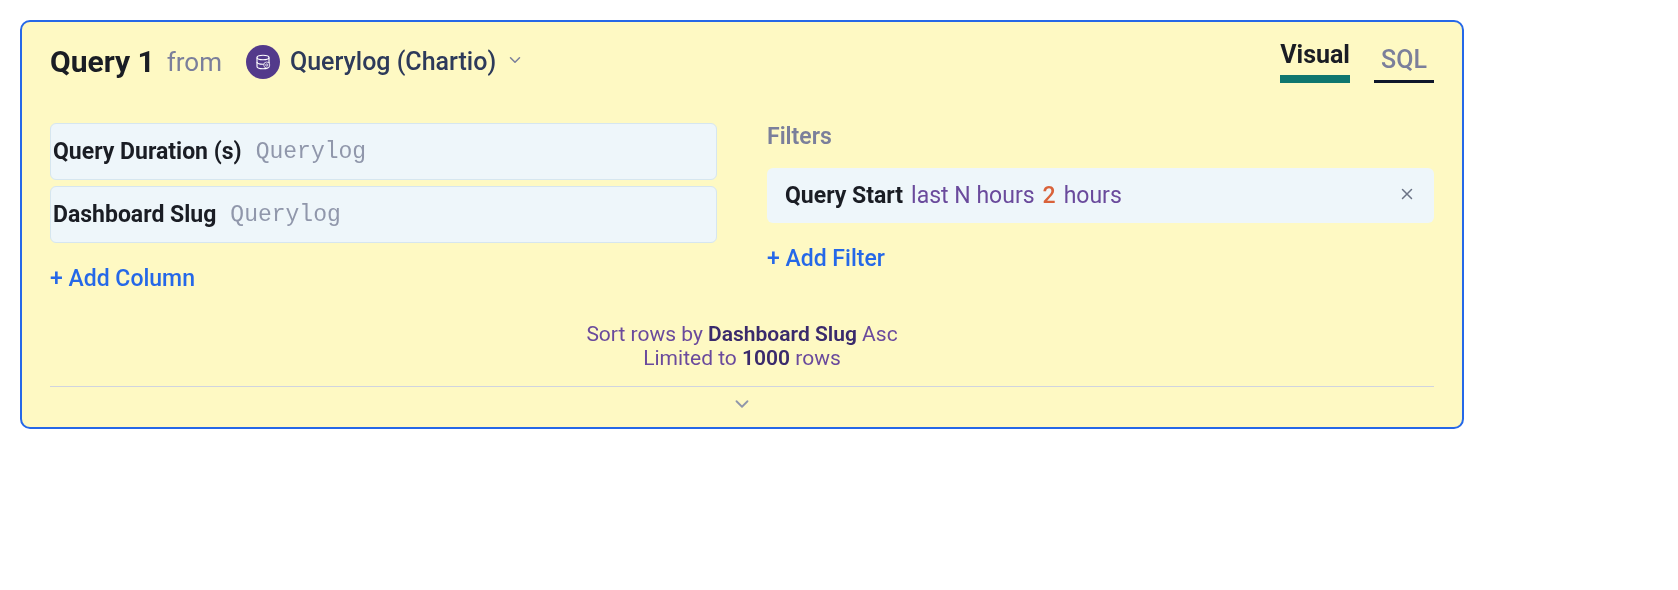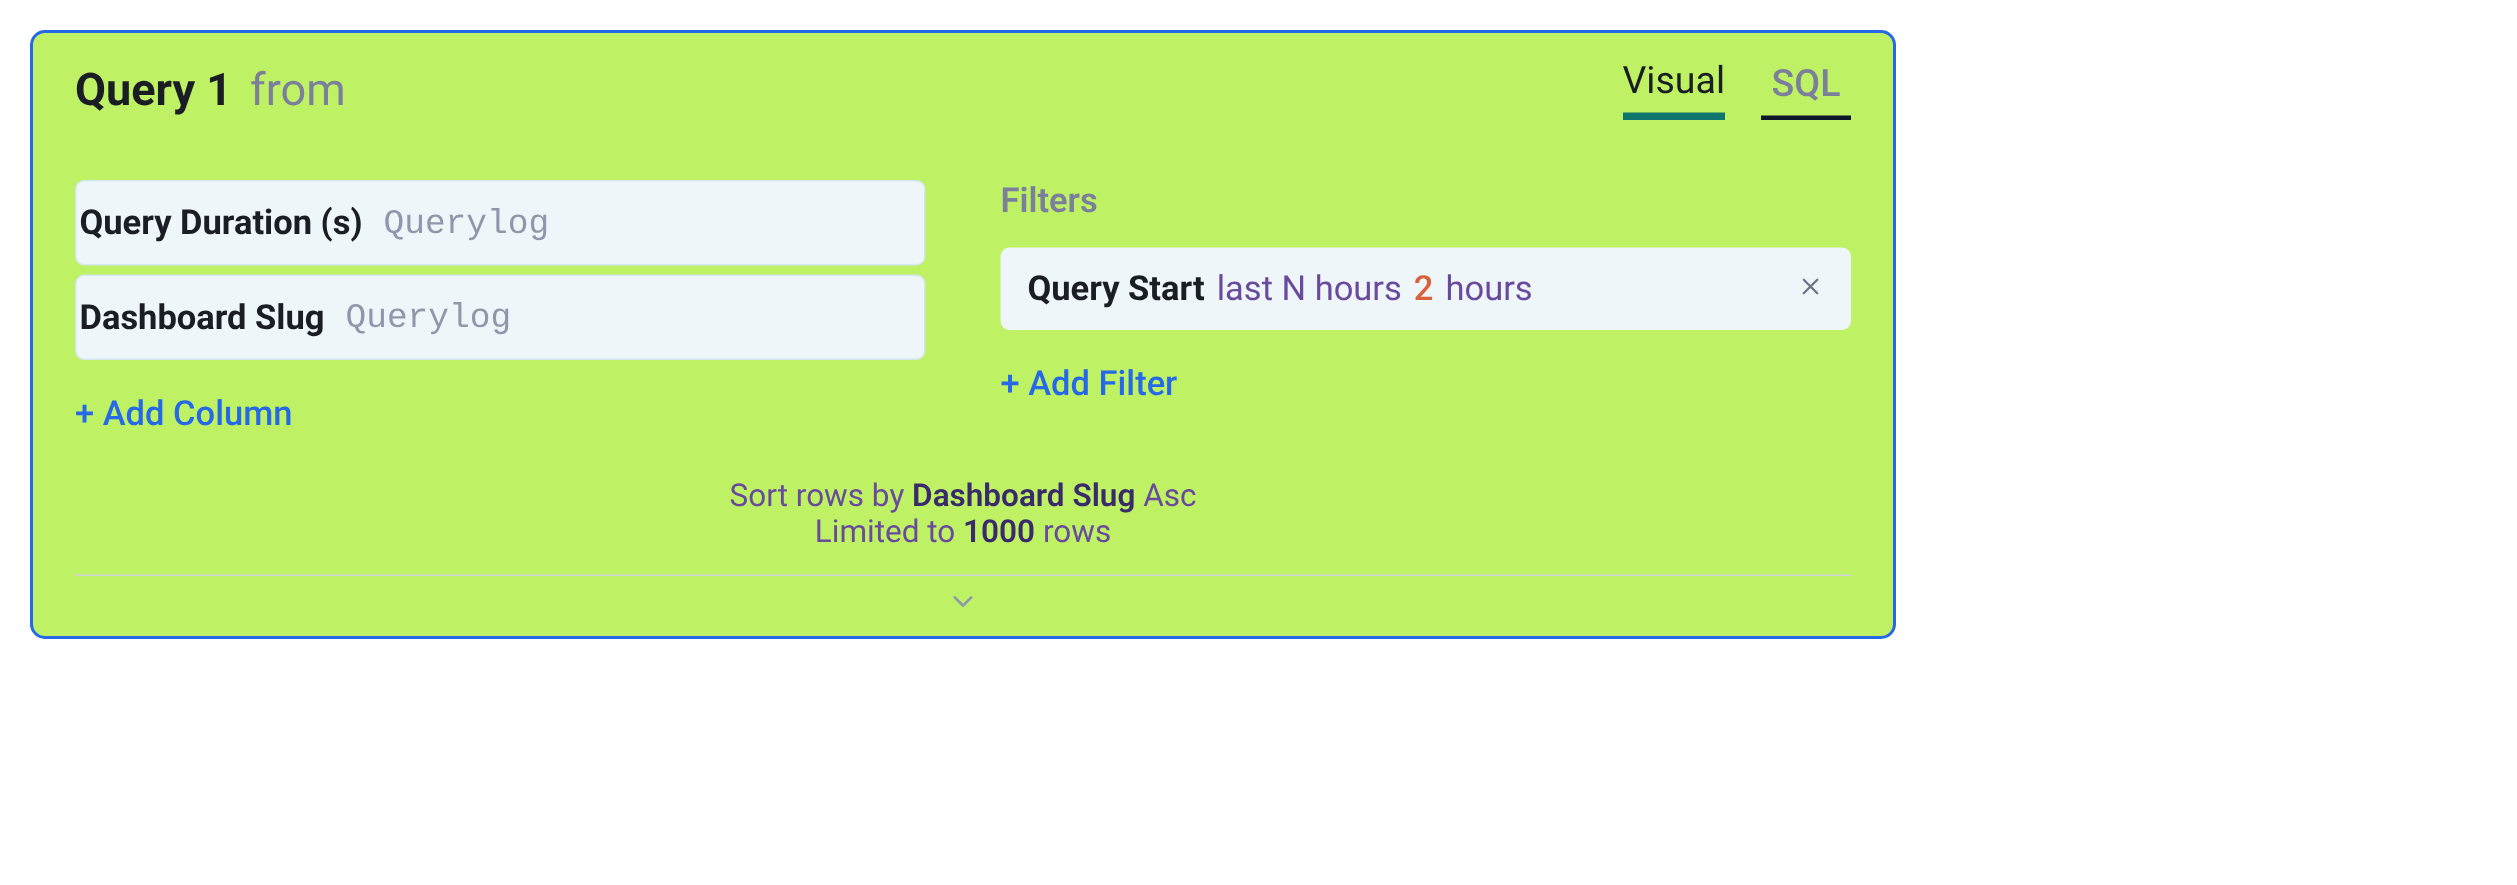--- a/index.html
+++ b/index.html
@@ -2,44 +2,44 @@
 <html><head>
 <meta charset="utf-8">
 <style>
   * { box-sizing: border-box; margin: 0; padding: 0; }
   body {
     font-family: -apple-system, BlinkMacSystemFont, "Segoe UI", Roboto, Helvetica, Arial, sans-serif;
     background: #fff;
     padding: 20px;
   }
   .panel {
-    width: 1244px;
+    width: 1444px;
     border: 2px solid #2568e8;
     border-radius: 10px;
     padding: 18px 28px 12px 28px;
-    background: #bef264;
+    background: #fef9c3;
   }
   .header-row {
     display: flex;
     align-items: center;
     justify-content: space-between;
     margin-bottom: 40px;
   }
   .header-left {
     display: flex;
     align-items: center;
     gap: 12px;
   }
   .query-title {
     font-size: 30px;
     font-weight: 700;
     color: #1a1d24;
   }
   .from-text {
-    font-size: 30px;
+    font-size: 26px;
     color: #7b7f9b;
     font-weight: 400;
   }
   .ds-badge {
     display: flex;
     align-items: center;
     gap: 10px;
     margin-left: 12px;
     cursor: pointer;
   }
@@ -70,22 +70,22 @@
     padding-bottom: 6px;
     cursor: pointer;
     color: #7b7f9b;
     font-weight: 500;
     border-bottom: 3px solid #0f172a;
     min-width: 60px;
     text-align: center;
   }
   .tab.active {
     color: #1a1d24;
-    border-bottom: 5px solid #0f766e;
-    font-weight: 400;
+    border-bottom: 8px solid #0f766e;
+    font-weight: 700;
   }
   .body-grid {
     display: grid;
     grid-template-columns: 1fr 1fr;
     gap: 50px;
   }
   .section-title {
     font-size: 23px;
     color: #7b7f9b;
     font-weight: 600;
@@ -201,20 +201,37 @@
 </style>
 </head>
 <body>
 
 <div class="panel">
 
   <div class="header-row">
     <div class="header-left">
       <span class="query-title">Query 1</span>
       <span class="from-text">from</span>
+      <div class="ds-badge">
+        <span class="ds-icon">
+          <svg width="18" height="18" viewBox="0 0 24 24" fill="none">
+            <ellipse cx="12" cy="6" rx="8" ry="3" stroke="#fff" stroke-width="1.5"></ellipse>
+            <path d="M4 6v6c0 1.66 3.58 3 8 3s8-1.34 8-3V6" stroke="#fff" stroke-width="1.5"></path>
+            <path d="M4 12v6c0 1.66 3.58 3 8 3s8-1.34 8-3v-6" stroke="#fff" stroke-width="1.5"></path>
+            <circle cx="17" cy="16" r="4" fill="#533a8b" stroke="#fff" stroke-width="1"></circle>
+            <circle cx="17" cy="16" r="1.5" stroke="#fff" stroke-width="1"></circle>
+          </svg>
+        </span>
+        <span class="ds-name">Querylog (Chartio)</span>
+        <span class="chevron">
+          <svg width="18" height="18" viewBox="0 0 24 24" fill="none">
+              <path d="M6 9l6 6 6-6" stroke="currentColor" stroke-width="2" stroke-linecap="round" stroke-linejoin="round"></path>
+            </svg>
+        </span>
+      </div>
     </div>
     <div class="tabs">
       <div class="tab active">Visual</div>
       <div class="tab">SQL</div>
     </div>
   </div>
 
   <div class="body-grid">
 
     <div>

